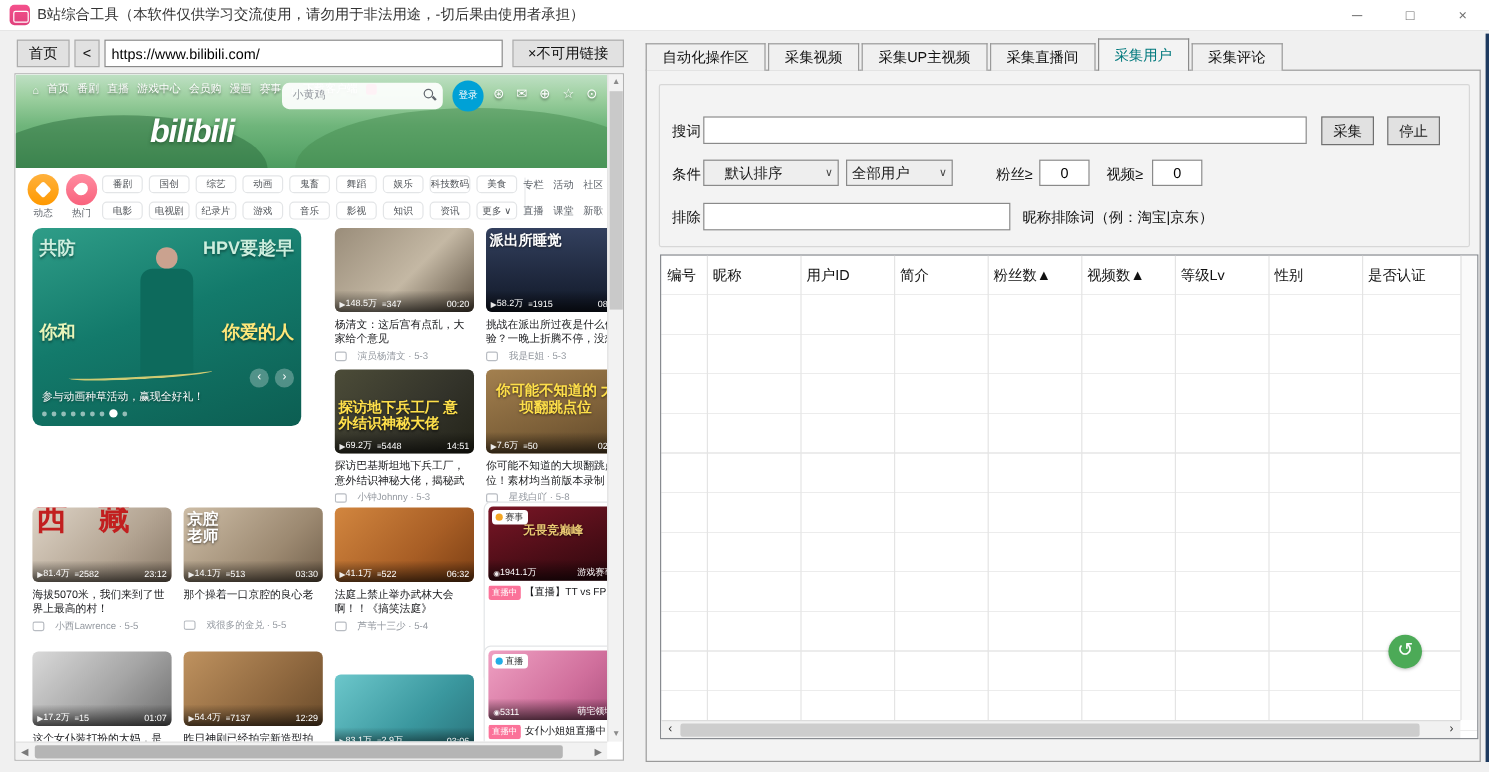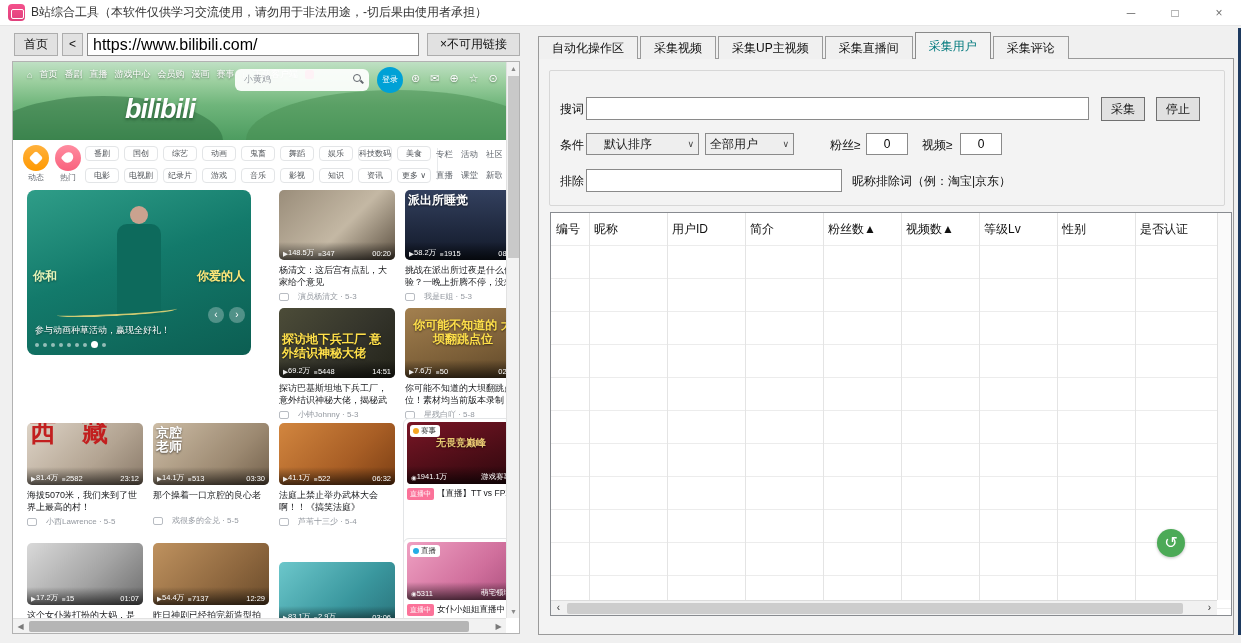--- a/index.html
+++ b/index.html
@@ -12,21 +12,21 @@
   .app-ico::after { content:""; position:absolute; left:3px; top:5px; width:11px; height:8px; border:1.5px solid #fff; border-radius:2px; }
   .wtitle { font-size:12px; color:#333; }
   .wctl { margin-left:auto; display:flex; height:26px; }
   .wbtn { width:44px; height:26px; text-align:center; line-height:26px; font-size:12px; color:#707070; }
   .edge-blue { position:absolute; right:0; top:28px; bottom:8px; width:3px; background:#1e3a5f; }
 
   
   .btn { background:#e1e1e1; border:1px solid #adadad; font-size:12px; text-align:center; color:#111; }
   .home-btn { position:absolute; left:14px; top:33px; width:44px; height:23px; line-height:21px; }
   .back-btn { position:absolute; left:62px; top:33px; width:21px; height:23px; line-height:21px; }
-  .url-input { position:absolute; left:87px; top:33px; width:332px; height:23px; border:1px solid #8a8a8a; background:#fff; font-size:16px; padding:0 5px; font-family:inherit; }
+  .url-input { position:absolute; left:87px; top:33px; width:332px; height:23px; border:1px solid #8a8a8a; background:#fff; font-size:12px; padding:0 5px; font-family:inherit; }
   .badlink-btn { position:absolute; left:427px; top:33px; width:93px; height:23px; line-height:21px; }
 
   
   .bframe { position:absolute; left:12px; top:61px; width:508px; height:573px; border:1px solid #b2b2b2; background:#fff; }
   .bview { position:absolute; left:0; top:0; right:13px; bottom:15px; overflow:hidden; background:#fff; }
   .vscroll { position:absolute; right:0; top:0; width:13px; bottom:15px; background:#f2f2f2; border-left:1px solid #e2e2e2; }
   .vs-up,.vs-dn { position:absolute; left:0; width:13px; height:13px; font-size:7px; color:#8a8a8a; text-align:center; line-height:13px; }
   .vs-up{top:0;} .vs-dn{bottom:0;}
   .vs-thumb { position:absolute; left:1px; top:14px; width:11px; height:182px; background:#c9c9c9; }
   .hscroll { position:absolute; left:0; right:13px; bottom:0; height:15px; background:#f2f2f2; border-top:1px solid #e2e2e2; }
@@ -65,21 +65,21 @@
   .sidelinks { position:absolute; right:4px; top:9px; width:66px; }
   .slrow { display:flex; gap:8px; font-size:8.5px; color:#61666d; margin-bottom:9px; white-space:nowrap; overflow:hidden; }
   .sdiv { position:absolute; left:424px; top:8px; width:1px; height:32px; background:#e8eaec; }
 
   
   .feed { position:absolute; left:0; top:126px; width:493px; height:445px; background:#fff; }
 
   .carousel { position:absolute; left:14px; top:2px; width:224px; height:165px; border-radius:8px; overflow:hidden;
     background:linear-gradient(160deg,#2f9d88 0%,#137a6b 45%,#0c5e52 100%); }
   .car-line1 { position:absolute; left:6px; top:8px; right:6px; display:flex; justify-content:space-between; font-size:15px; font-weight:bold; color:#cdeede; text-shadow:0 1px 2px rgba(0,30,25,.5); }
-  .car-line2 { position:absolute; left:6px; top:78px; right:6px; display:flex; justify-content:space-between; font-size:12px; font-weight:bold; color:#e9f5b9; text-shadow:0 1px 2px rgba(0,30,25,.5); }
+  .car-line2 { position:absolute; left:6px; top:78px; right:6px; display:flex; justify-content:space-between; font-size:15px; font-weight:bold; color:#e9f5b9; text-shadow:0 1px 2px rgba(0,30,25,.5); }
   .car-line2 .y { color:#ffe87a; }
   .car-person { position:absolute; left:86px; top:16px; width:52px; height:110px; }
   .car-person::before { content:""; position:absolute; left:17px; top:0; width:18px; height:18px; border-radius:50%; background:#caa28f; }
   .car-person::after { content:""; position:absolute; left:4px; top:18px; width:44px; height:92px; background:#0d6a5c; border-radius:10px 10px 0 0; }
   .car-script { position:absolute; left:30px; top:118px; width:120px; height:8px; border-bottom:2px solid rgba(255,226,120,.8); transform:rotate(-3deg); border-radius:50%; }
   .car-cap { position:absolute; left:8px; bottom:18px; font-size:9px; color:#fff; text-shadow:0 1px 2px rgba(0,0,0,.5); }
   .car-dots { position:absolute; left:8px; bottom:7px; display:flex; gap:4px; align-items:center; }
   .car-dots i { width:4px; height:4px; border-radius:50%; background:rgba(255,255,255,.55); }
   .car-dots i.on { width:7px; height:7px; background:#fff; }
   .car-arr { position:absolute; right:6px; bottom:32px; display:flex; gap:5px; }
@@ -242,20 +242,24 @@
           <span>直播</span>
           <span>课堂</span>
           <span>新歌热榜</span>
         </div>
       </div>
     </div>
 
     <div class="feed">
 
       <div class="carousel">
+        <div class="car-line1">
+          <span>共防</span>
+            <span>HPV要趁早</span>
+        </div>
         <div class="car-person"></div>
         <div class="car-line2">
           <span>你和</span>
             <span class="y">你爱的人</span>
         </div>
         <div class="car-script"></div>
         <div class="car-cap">参与动画种草活动，赢现全好礼！</div>
         <div class="car-dots">
           <i></i>
             <i></i>

